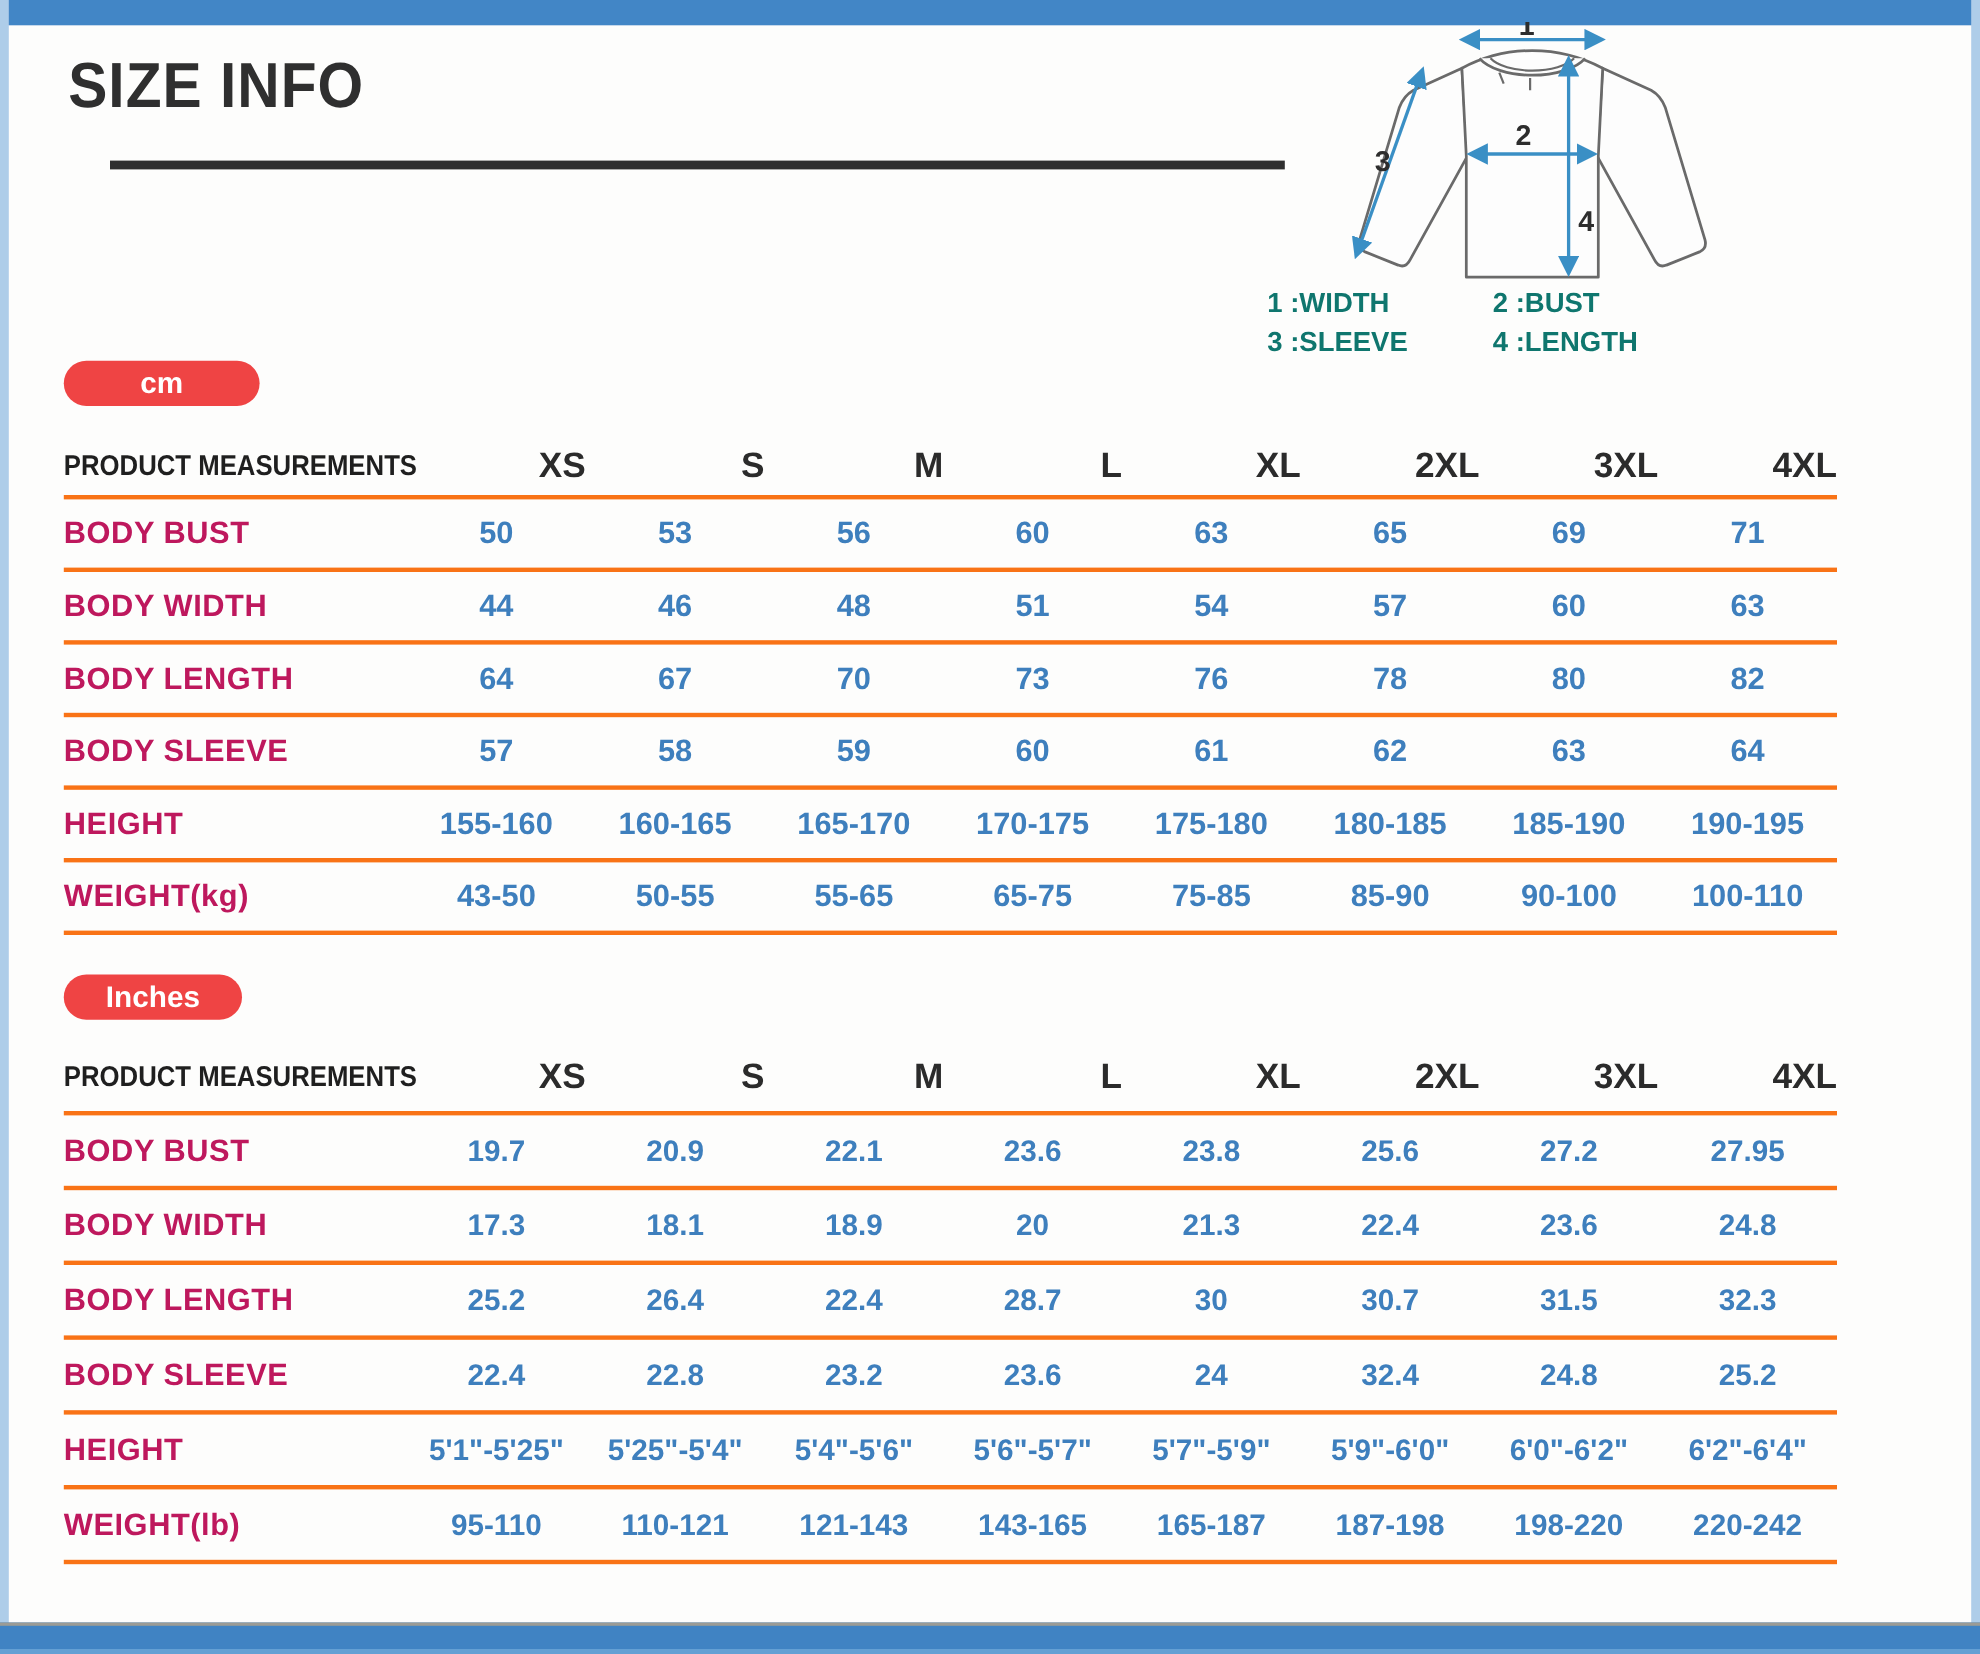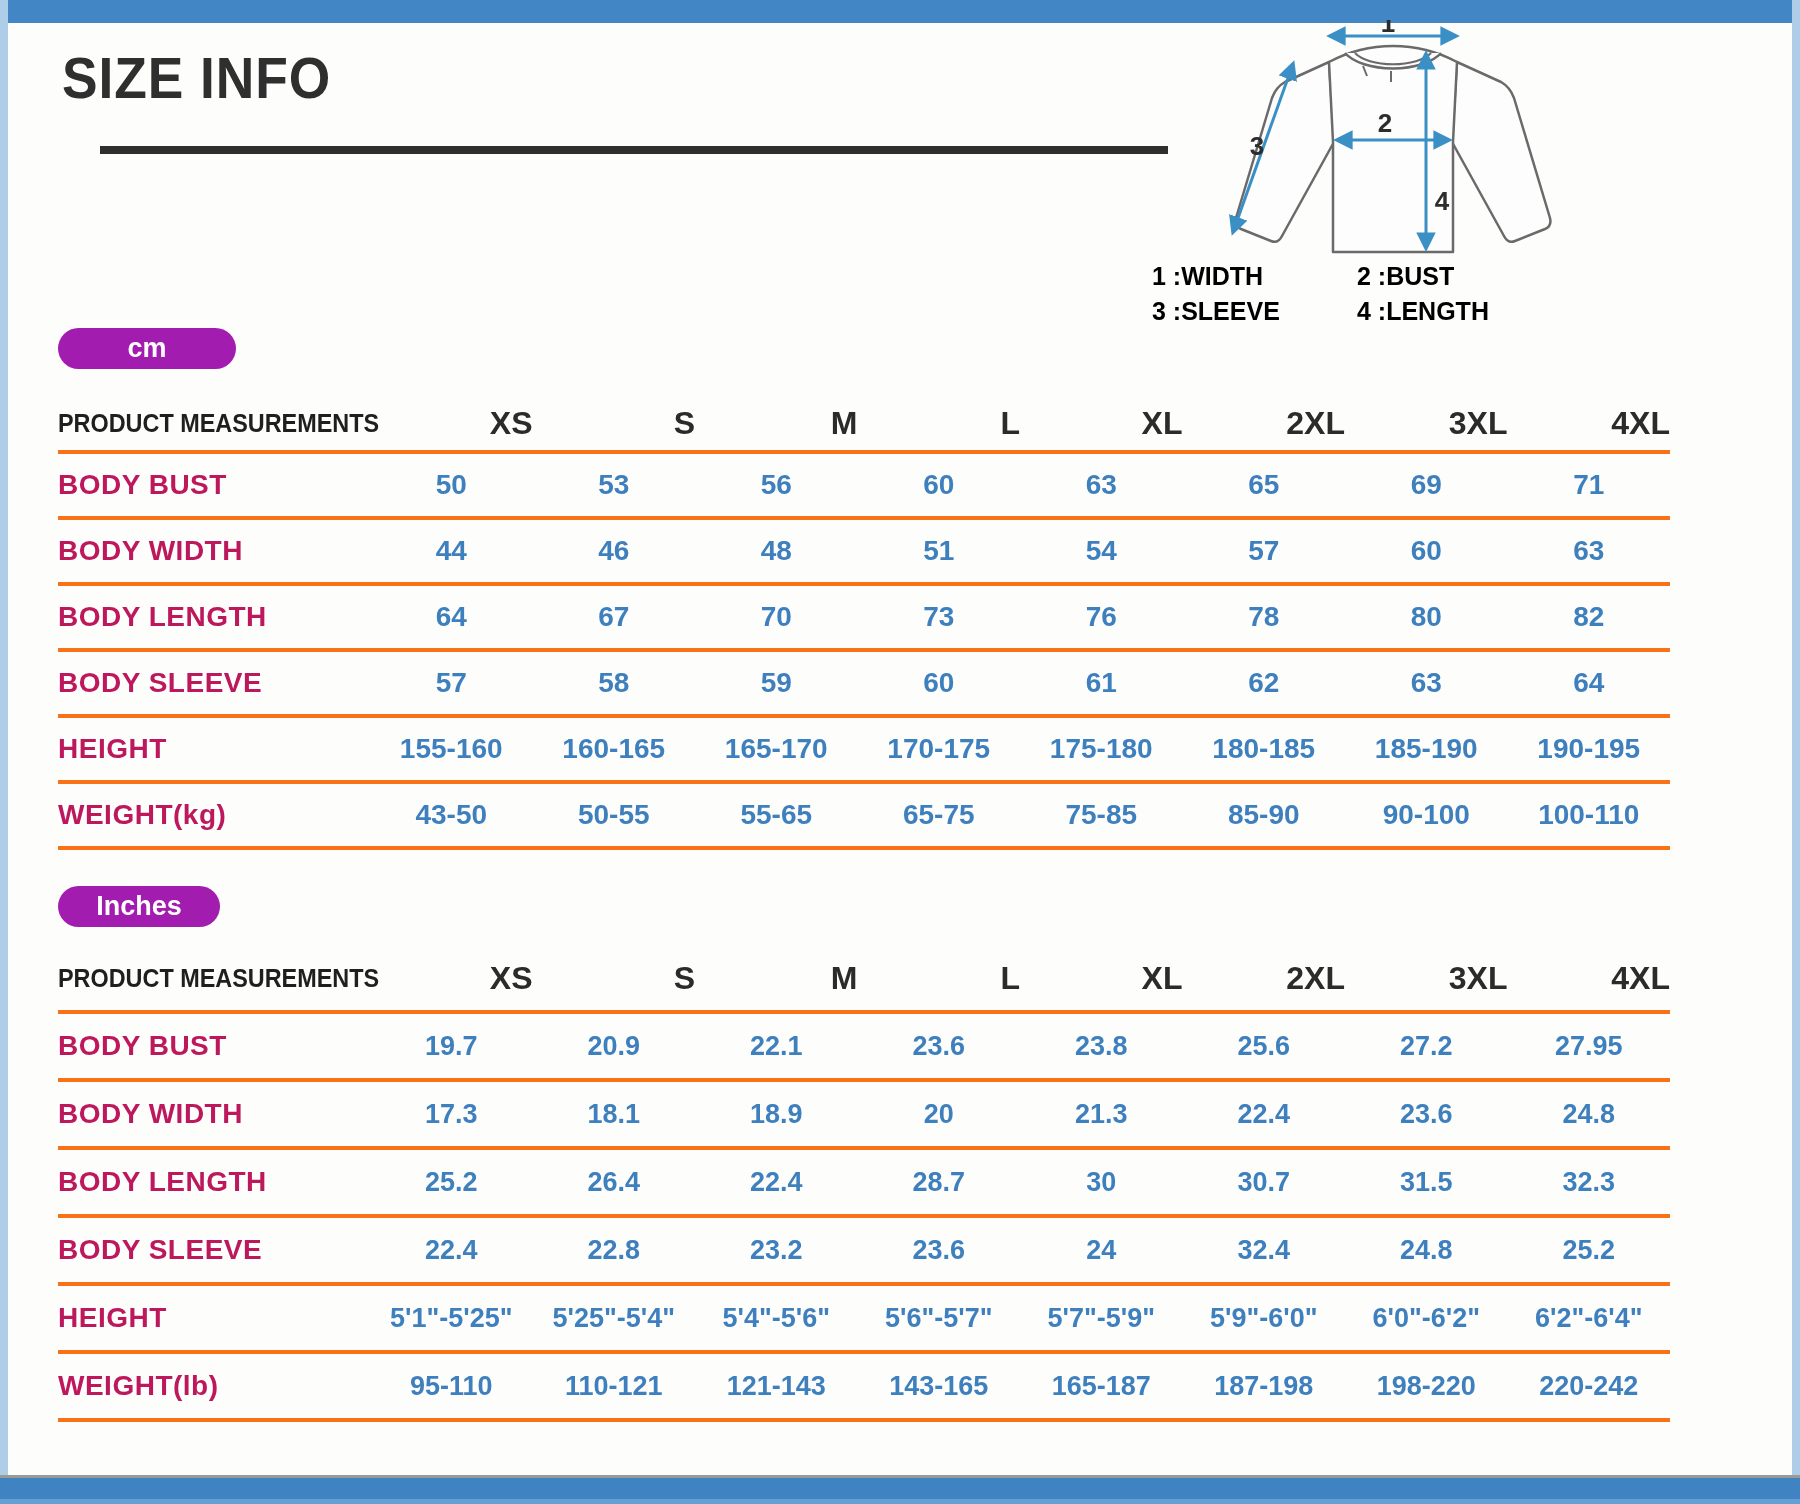--- a/index.html
+++ b/index.html
@@ -15,24 +15,24 @@
   .bottom-bar{position:absolute;bottom:0;left:0;right:0;height:26px;background:#4083c3;border-top:3px solid #9b9b95;box-shadow:inset 0 -5px 0 #64a0d4;}
 
   
   .page-title{position:absolute;left:62px;top:44px;font-size:58px;font-weight:900;color:#2f2f2f;letter-spacing:1px;transform:scaleX(.92);transform-origin:left center;}
   .subtitle-wrap{position:absolute;left:100px;top:146px;width:1068px;}
   .h-divider{height:4px;background:#2f2f2f;}
   .subtitle-text{font-size:47px;font-weight:700;color:#111;padding:6px 0 8px 18px;}
 
   
   .diagram{position:absolute;left:1128px;top:20px;width:530px;height:242px;}
-  .legend{position:absolute;left:1152px;top:262px;display:grid;grid-template-columns:205px auto;row-gap:6px;font-size:25px;font-weight:700;color:#000000;}
-
-  
-  .badge{position:absolute;left:58px;background:#a21caf;color:#ffffff;font-weight:800;font-size:27px;text-align:center;border-radius:21px;padding:5px 0;}
+  .legend{position:absolute;left:1152px;top:262px;display:grid;grid-template-columns:205px auto;row-gap:6px;font-size:25px;font-weight:700;color:#0f766e;}
+
+  
+  .badge{position:absolute;left:58px;background:#ef4444;color:#ffffff;font-weight:800;font-size:27px;text-align:center;border-radius:21px;padding:5px 0;}
   .badge.cm{top:328px;width:178px;}
   .badge.inches{top:886px;width:162px;}
 
   
   .size-table{position:absolute;left:58px;width:1612px;}
   .size-table.cm{top:396px;}
   .size-table.inches{top:946px;}
   .trow{display:grid;grid-template-columns:312px repeat(8,1fr);align-items:center;border-bottom:4px solid #f97316;height:62px;}
   .size-table.inches .trow{height:64px;}
   .trow.head{height:54px;}

